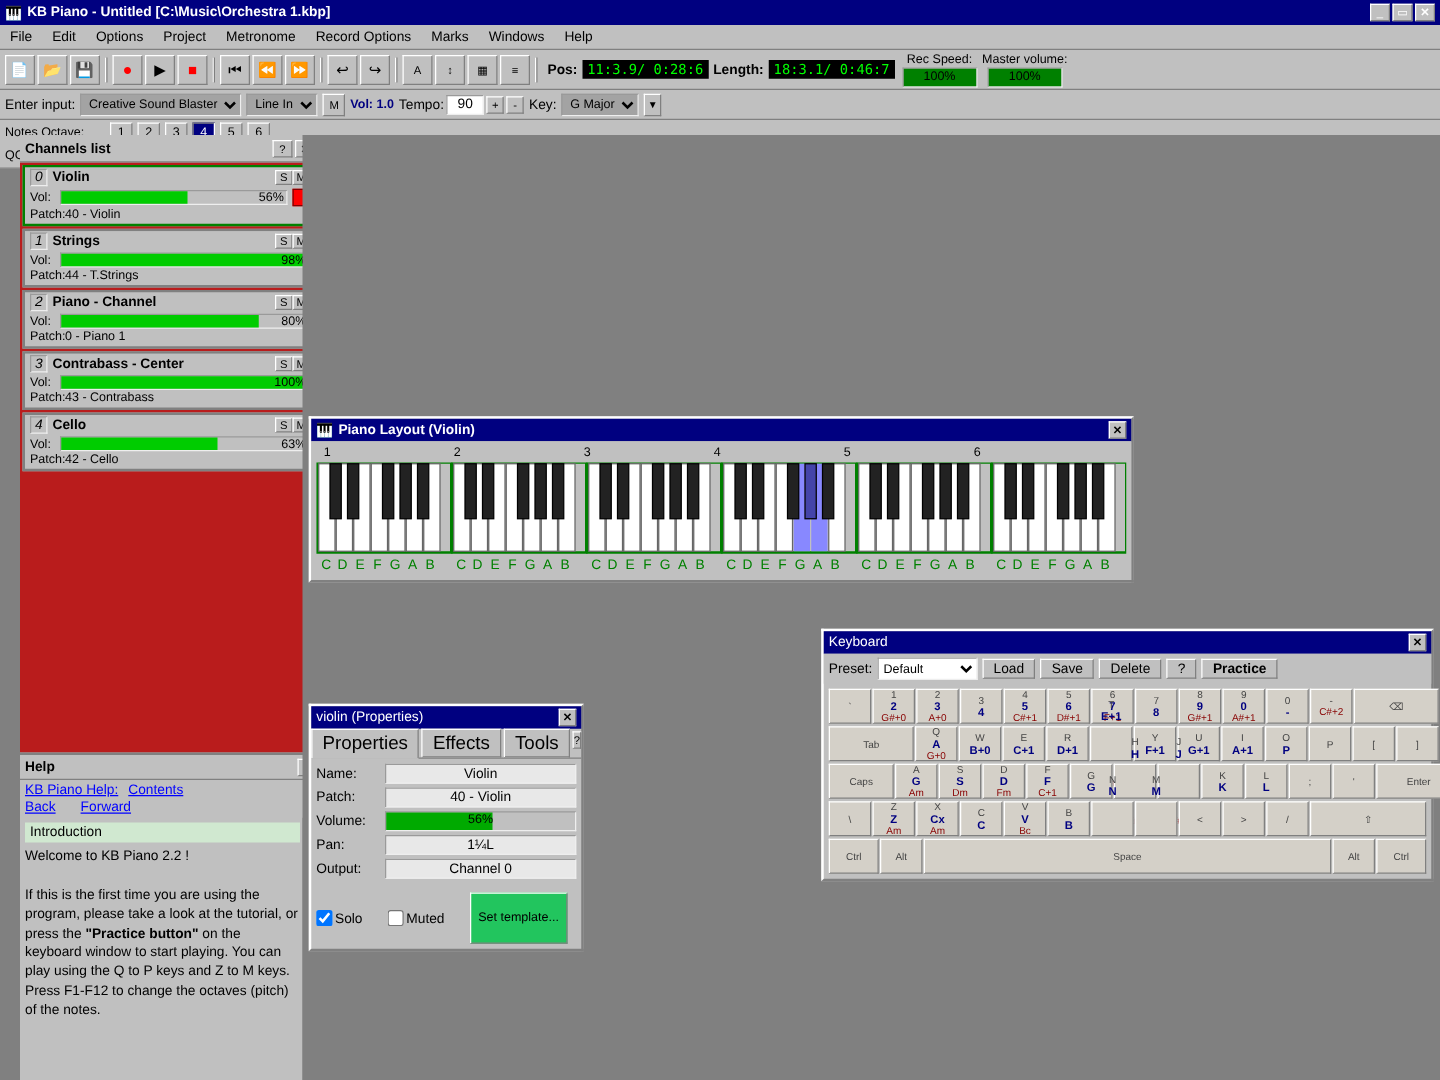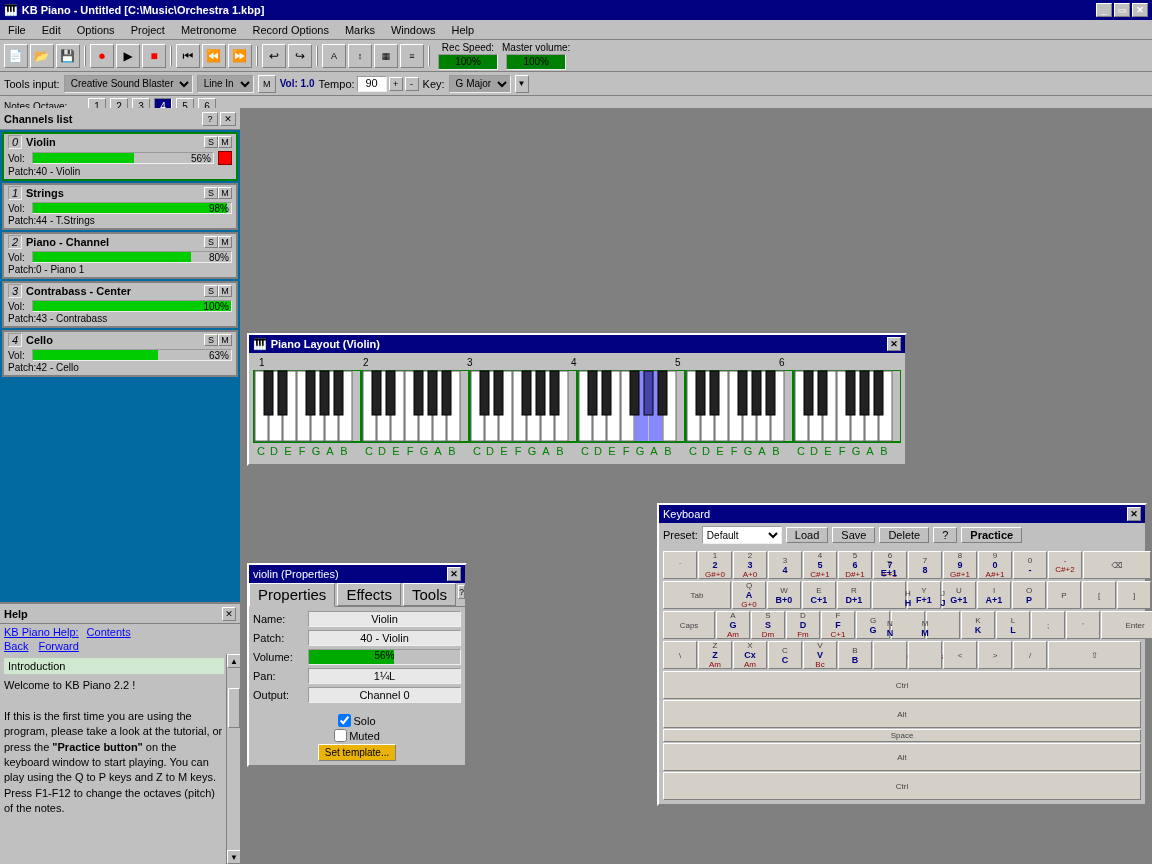--- a/index.html
+++ b/index.html
@@ -40,21 +40,21 @@
     .tempo-val { background: white; border: 1px inset; width: 30px; height: 16px; text-align: center; font-size: 11px; }
     
     
     .octave-section { background: #c0c0c0; padding: 2px 4px; display: flex; flex-direction: column; gap: 2px; border-bottom: 1px solid #808080; }
     .octave-row { display: flex; align-items: center; gap: 4px; }
     .octave-label { font-size: 10px; width: 80px; }
     .octave-btn { width: 18px; height: 16px; background: #c0c0c0; border: 1px solid; border-color: #ffffff #808080 #808080 #ffffff; font-size: 10px; display: flex; align-items: center; justify-content: center; cursor: pointer; }
     .octave-btn.active { background: #000080; color: white; border-color: #808080 #ffffff #ffffff #808080; }
     
     
-    .left-panel { position: absolute; left: 0; top: 108px; width: 242px; bottom: 0; background: #0369a1; border-right: 2px solid #808080; }
+    .left-panel { position: absolute; left: 16px; top: 108px; width: 242px; bottom: 0; background: #b91c1c; border-right: 2px solid #808080; }
     
     
     .channels-header { background: #c0c0c0; height: 22px; display: flex; align-items: center; justify-content: space-between; padding: 0 4px; border-bottom: 1px solid #808080; }
     .channels-title { font-size: 11px; font-weight: bold; }
     .channels-btns { display: flex; gap: 2px; }
     .ch-btn { width: 16px; height: 14px; background: #c0c0c0; border: 1px solid; border-color: #ffffff #808080 #808080 #ffffff; font-size: 9px; display: flex; align-items: center; justify-content: center; cursor: pointer; }
     
     .channel-item { border: 2px solid #008000; margin: 2px; background: #c0c0c0; }
     .channel-header { display: flex; align-items: center; justify-content: space-between; padding: 1px 4px; background: #c0c0c0; }
     .channel-num { width: 14px; height: 14px; background: #c0c0c0; border: 1px inset; font-size: 10px; display: flex; align-items: center; justify-content: center; font-style: italic; }
@@ -93,23 +93,23 @@
     .props-tabs { display: flex; border-bottom: 1px solid #808080; }
     .props-tab { padding: 2px 8px; background: #c0c0c0; border: 1px solid; border-color: #ffffff #808080 #808080 #ffffff; font-size: 15px; cursor: pointer; margin-right: 2px; }
     .props-tab.active { background: #c0c0c0; border-bottom: 1px solid #c0c0c0; margin-bottom: -1px; }
     .props-content { padding: 4px; }
     .props-row { display: flex; align-items: center; margin-bottom: 3px; }
     .props-label { width: 55px; font-size: 11px; }
     .props-value { flex: 1; background: #e8e8e8; border: 1px inset; padding: 1px 4px; font-size: 11px; text-align: center; }
     .props-vol-bar { flex: 1; height: 16px; background: #c0c0c0; border: 1px inset; position: relative; }
     .props-vol-fill { height: 100%; background: #00aa00; }
     .props-vol-text { position: absolute; left: 50%; transform: translateX(-50%); top: 0; font-size: 10px; }
-    .props-footer { padding: 4px; display: flex; align-items: center; gap: 2px; flex-direction: column; }
+    .props-footer { padding: 4px; display: flex; align-items: center; gap: 20px; }
     .props-checkbox { display: flex; align-items: center; gap: 2px; }
-    .props-set-btn { padding: 2px 6px; background: #eab308; border: 1px solid; border-color: #ffffff #808080 #808080 #ffffff; font-size: 10px; cursor: pointer; }
+    .props-set-btn { padding: 14px 6px; background: #22c55e; border: 1px solid; border-color: #ffffff #808080 #808080 #ffffff; font-size: 10px; cursor: pointer; }
     
     
     .keyboard-window { position: absolute; top: 395px; left: 415px; width: 490px; background: #c0c0c0; border: 2px solid; border-color: #ffffff #808080 #808080 #ffffff; }
     .kb-title-bar { background: #000080; color: white; height: 18px; display: flex; align-items: center; justify-content: space-between; padding: 0 4px; }
     .kb-toolbar { display: flex; align-items: center; padding: 3px 4px; gap: 4px; background: #c0c0c0; }
     .kb-preset-label { font-size: 11px; }
     .kb-preset-select { height: 18px; font-size: 10px; background: white; border: 1px inset; min-width: 80px; }
     .kb-btn { padding: 1px 8px; background: #c0c0c0; border: 1px solid; border-color: #ffffff #808080 #808080 #ffffff; font-size: 11px; cursor: pointer; }
     .kb-practice-btn { padding: 1px 8px; background: #c0c0c0; border: 1px solid; border-color: #ffffff #808080 #808080 #ffffff; font-size: 11px; cursor: pointer; font-weight: bold; }
     .kb-key { min-width: 34px; height: 28px; background: #d4d0c8; border: 1px solid; border-color: #ffffff #808080 #808080 #ffffff; display: flex; flex-direction: column; align-items: center; justify-content: center; font-size: 9px; cursor: pointer; padding: 1px; }
@@ -163,40 +163,46 @@
   <div class="toolbar-btn">⏩</div>
   <div class="toolbar-sep"></div>
   <div class="toolbar-btn">↩</div>
   <div class="toolbar-btn">↪</div>
   <div class="toolbar-sep"></div>
   <div class="toolbar-btn" style="font-size:9px;">A</div>
   <div class="toolbar-btn" style="font-size:9px;">↕</div>
   <div class="toolbar-btn" style="font-size:9px;">▦</div>
   <div class="toolbar-btn" style="font-size:9px;">≡</div>
   <div class="toolbar-sep"></div>
+  <div class="pos-display">
+    <span class="pos-label">Pos:</span>
+    <span class="pos-value">11:3.9/ 0:28:6</span>
+    <span class="pos-label">Length:</span>
+    <span class="len-value">18:3.1/ 0:46:7</span>
+  </div>
   <div class="speed-section">
     <div style="display:flex;flex-direction:column;align-items:center;gap:1px;">
       <span class="speed-label">Rec Speed:</span>
       <div class="speed-bar">
         <div class="speed-bar-fill" style="width:100%;"></div>
         <span class="speed-bar-text">100%</span>
       </div>
     </div>
     <div style="display:flex;flex-direction:column;align-items:center;gap:1px;">
       <span class="speed-label">Master volume:</span>
       <div class="speed-bar">
         <div class="speed-bar-fill" style="width:100%;"></div>
         <span class="speed-bar-text">100%</span>
       </div>
     </div>
   </div>
 </div>
 
 <div class="audio-bar">
-  <span class="audio-label">Tools input:</span>
+  <span class="audio-label">Enter input:</span>
   <select class="audio-select">
     <option>Creative Sound Blaster</option>
   </select>
   <select class="audio-select">
     <option>Line In</option>
   </select>
   <div class="toolbar-btn" style="width:18px;height:18px;font-size:9px;">M</div>
   <span class="vol-label" style="color:#000080;font-weight:bold;">Vol: 1.0</span>
   <span class="tempo-section">
     <span class="audio-label">Tempo:</span>
@@ -355,21 +361,21 @@
 
   <div style="position:absolute;bottom:0;left:0;right:0;background:#c0c0c0;border-top:2px solid #808080;">
     <div class="help-header">
       <span class="help-title">Help</span>
       <div class="help-close">✕</div>
     </div>
     <div class="help-nav">
       <span class="help-link">KB Piano Help:</span>
       <span class="help-link">Contents</span>
     </div>
-    <div style="display:flex;padding:0 4px 2px 4px;gap:10px;">
+    <div style="display:flex;padding:0 4px 2px 4px;gap:20px;">
       <span class="help-link">Back</span>
       <span class="help-link">Forward</span>
     </div>
     <div style="position:relative;height:210px;overflow:hidden;">
       <div style="padding:4px;overflow-y:auto;height:100%;padding-right:16px;">
         <div class="help-content-title">Introduction</div>
         <div class="help-text">
           Welcome to KB Piano 2.2 !<br><br>
           If this is the first time you are using the program, please take a look at the tutorial, or press the <span class="help-bold">"Practice button"</span> on the keyboard window to start playing. You can play using the Q to P keys and Z to M keys. Press F1-F12 to change the octaves (pitch) of the notes.
         </div>
@@ -848,21 +854,21 @@
           <span class="kb-key-top">&gt;</span>
         </div>
         <div class="kb-key">
           <span class="kb-key-top">/</span>
         </div>
         <div class="kb-key wider" style="flex:1;">
           <span class="kb-key-top">⇧</span>
         </div>
       </div>
 
-      <div style="display:flex;gap:1px;justify-content:center;flex-direction:column;">
+      <div style="display:flex;gap:1px;justify-content:center;">
         <div class="kb-key" style="min-width:40px;">
           <span class="kb-key-top">Ctrl</span>
         </div>
         <div class="kb-key" style="min-width:34px;">
           <span class="kb-key-top">Alt</span>
         </div>
         <div class="kb-key" style="flex:1;min-width:200px;">
           <span class="kb-key-top">Space</span>
         </div>
         <div class="kb-key" style="min-width:34px;">

